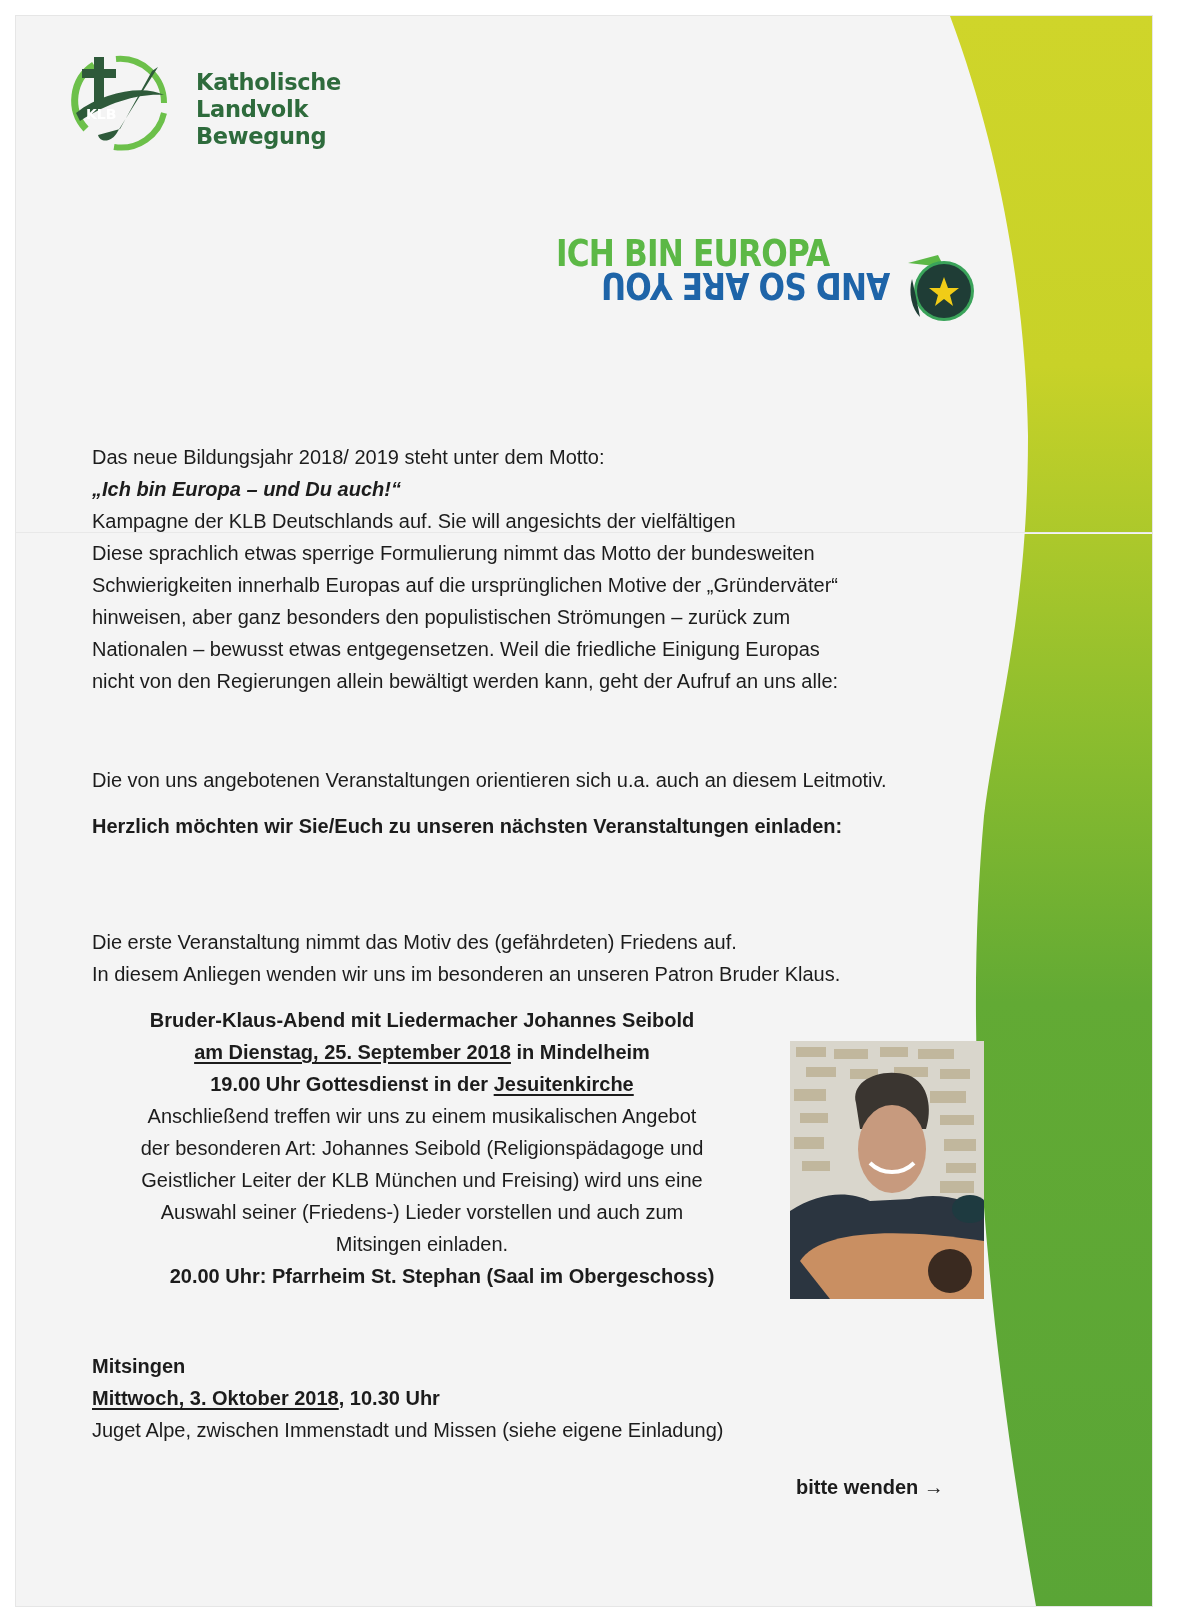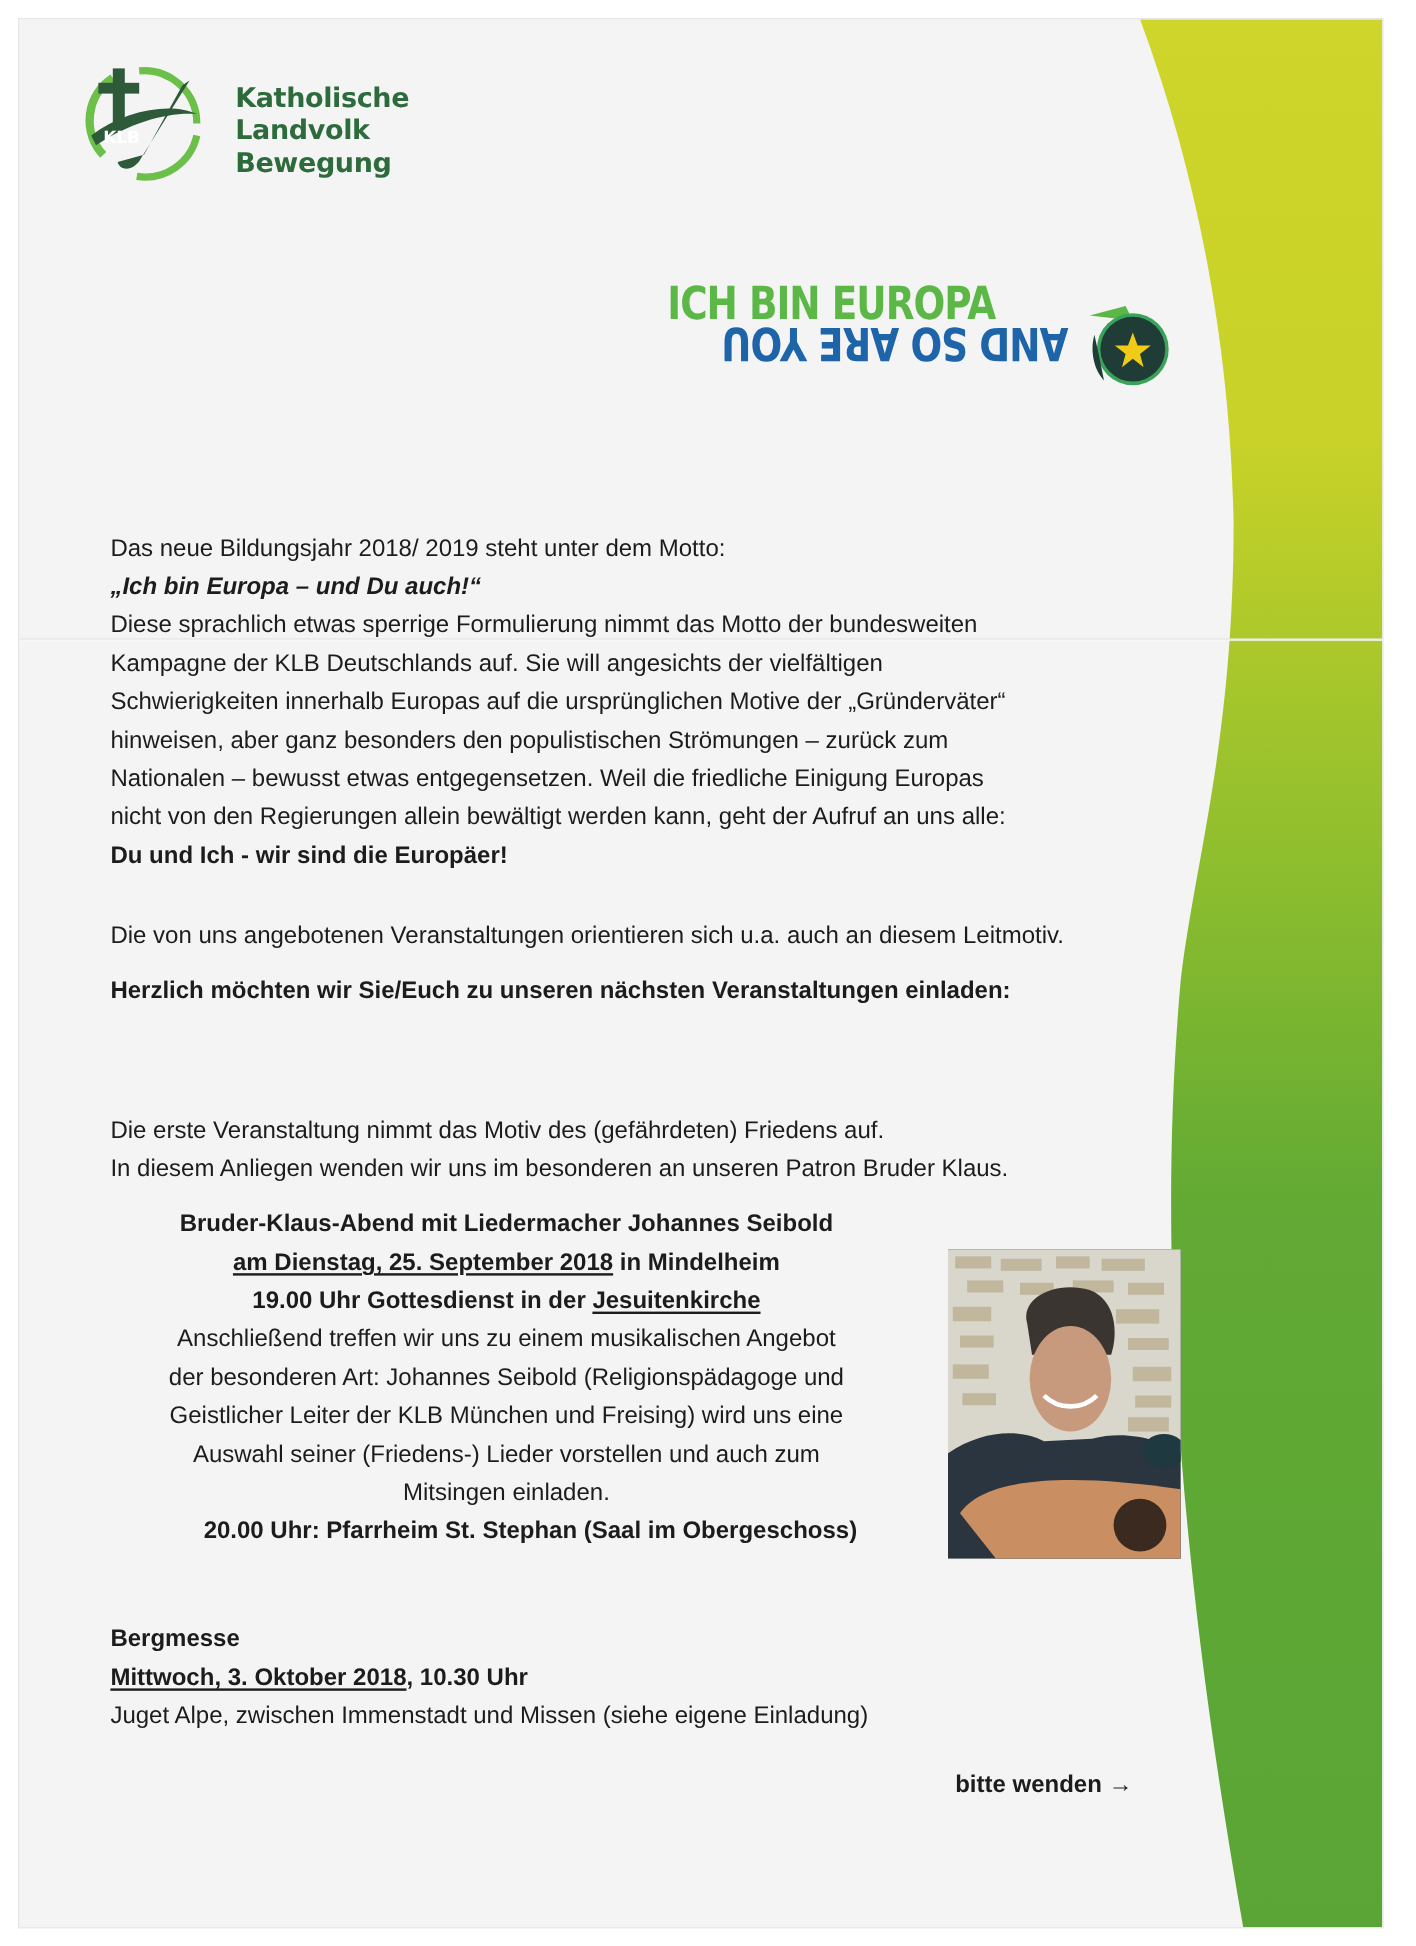--- a/index.html
+++ b/index.html
@@ -107,27 +107,26 @@
       <circle cx="40" cy="38" r="27" fill="#1f3d36"></circle>
       <path d="M8 26 C 4 40, 8 56, 16 64 L 12 44 Z" fill="#1f3d36"></path>
       <polygon points="40,24 44,35 55,35 46,42 49,53 40,46 31,53 34,42 25,35 36,35" fill="#f1cc17"></polygon>
     </svg>
   </div>
 
 
   <div class="abs body-text" style="top:425px;">
     <div>Das neue Bildungsjahr 2018/ 2019 steht unter dem Motto:</div>
     <div class="b i">„Ich bin Europa – und Du auch!“</div>
+    <div>Kampagne der KLB Deutschlands auf. Sie will angesichts der vielfältigen</div>
     <div>Diese sprachlich etwas sperrige Formulierung nimmt das Motto der bundesweiten</div>
-    <div>Kampagne der KLB Deutschlands auf. Sie will angesichts der vielfältigen</div>
     <div>Schwierigkeiten innerhalb Europas auf die ursprünglichen Motive der „Gründerväter“</div>
     <div>hinweisen, aber ganz besonders den populistischen Strömungen – zurück zum</div>
     <div>Nationalen – bewusst etwas entgegensetzen. Weil die friedliche Einigung Europas</div>
     <div>nicht von den Regierungen allein bewältigt werden kann, geht der Aufruf an uns alle:</div>
-    <div class="b">Du und Ich - wir sind die Europäer!</div>
   </div>
 
   <div class="abs body-text" style="top:748px; width:920px;">Die von uns angebotenen Veranstaltungen orientieren sich u.a. auch an diesem Leitmotiv.</div>
 
   <div class="abs body-text b" style="top:794px; width:920px;">Herzlich möchten wir Sie/Euch zu unseren nächsten Veranstaltungen einladen:</div>
   <div class="abs body-text" style="top:910px; width:920px;">
     <div>Die erste Veranstaltung nimmt das Motiv des (gefährdeten) Friedens auf.</div>
     <div>In diesem Anliegen wenden wir uns im besonderen an unseren Patron Bruder Klaus.</div>
   </div>
 
@@ -173,21 +172,21 @@
       <path d="M66 62 C 60 40, 90 26, 118 34 C 140 42, 142 70, 136 88 L 70 88 Z" fill="#3a3530"></path>
       <ellipse cx="102" cy="108" rx="34" ry="44" fill="#c79a7e"></ellipse>
       <path d="M80 122 C 92 134, 112 134, 124 122" stroke="#fff" stroke-width="4" fill="none"></path>
       <path d="M10 220 C 30 190, 100 186, 194 200 L 194 258 L 40 258 Z" fill="#c98f62"></path>
       <circle cx="160" cy="230" r="22" fill="#3a2a20"></circle>
       <ellipse cx="180" cy="168" rx="18" ry="14" fill="#1e3a40"></ellipse>
     </svg>
   </div>
 
   <div class="abs body-text" style="top:1334px; width:860px;">
-    <div class="b">Bergmesse</div>
+    <div class="b">Mitsingen</div>
     <div class="b">
       <span class="u">Mittwoch, 3. Oktober 2018</span><span>, 10.30 Uhr</span>
     </div>
     <div>Juget Alpe, zwischen Immenstadt und Missen (siehe eigene Einladung)</div>
   </div>
 
   <div class="abs turn">
     <span>bitte wenden</span>
     <span>→</span>
   </div>

